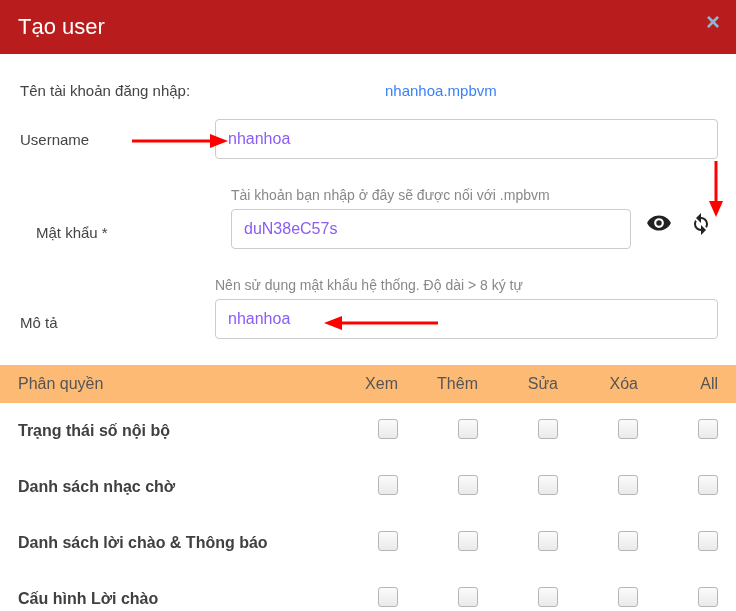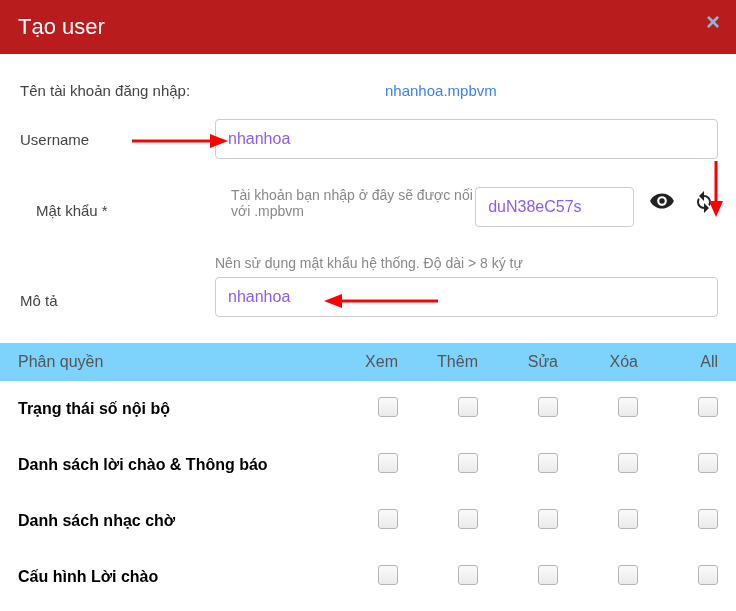--- a/index.html
+++ b/index.html
@@ -63,48 +63,49 @@
     outline: none;
   }
   .helper-text {
     color: #888;
     font-size: 14px;
     margin-bottom: 6px;
   }
   .password-row .input-wrap {
     flex: 1;
     display: flex;
+    flex-direction: column;
   }
   .pw-inline {
     display: flex;
     gap: 14px;
   }
   .pw-inline .text-input { flex: 1; max-width:400px; }
   .icon-btn {
     cursor: pointer;
     color: #222;
     display: inline-flex;
     align-items: center;
     justify-content: center;
     width: 28px;
     height: 28px;
   }
   .perm-header-row {
-    background: #7dd3fc;
+    background: #fdba74;
     display: flex;
     align-items: center;
     padding: 10px 18px;
     color: #555;
     font-size: 16px;
   }
   .perm-row {
     display: flex;
     align-items: center;
     padding: 16px 18px;
-    color: #000000;
+    color: #404040;
     font-size: 16px;
     font-weight: 600;
   }
   .perm-name {
     flex: 0 0 300px;
     width: 300px;
   }
   .perm-cols {
     flex: 1;
     display: flex;
@@ -218,40 +219,40 @@
       <div class="perm-name">Trạng thái số nội bộ</div>
       <div class="perm-cols">
         <div class="perm-col"><span class="chk"></span></div>
         <div class="perm-col"><span class="chk"></span></div>
         <div class="perm-col"><span class="chk"></span></div>
         <div class="perm-col"><span class="chk"></span></div>
         <div class="perm-col"><span class="chk"></span></div>
       </div>
     </div>
     <div class="perm-row">
+      <div class="perm-name">Danh sách nhạc chờ</div>
+      <div class="perm-cols">
+        <div class="perm-col"><span class="chk"></span></div>
+        <div class="perm-col"><span class="chk"></span></div>
+        <div class="perm-col"><span class="chk"></span></div>
+        <div class="perm-col"><span class="chk"></span></div>
+        <div class="perm-col"><span class="chk"></span></div>
+      </div>
+    </div>
+    <div class="perm-row">
       <div class="perm-name">Danh sách lời chào &amp; Thông báo</div>
       <div class="perm-cols">
         <div class="perm-col"><span class="chk"></span></div>
         <div class="perm-col"><span class="chk"></span></div>
         <div class="perm-col"><span class="chk"></span></div>
         <div class="perm-col"><span class="chk"></span></div>
         <div class="perm-col"><span class="chk"></span></div>
       </div>
     </div>
     <div class="perm-row">
-      <div class="perm-name">Danh sách nhạc chờ</div>
-      <div class="perm-cols">
-        <div class="perm-col"><span class="chk"></span></div>
-        <div class="perm-col"><span class="chk"></span></div>
-        <div class="perm-col"><span class="chk"></span></div>
-        <div class="perm-col"><span class="chk"></span></div>
-        <div class="perm-col"><span class="chk"></span></div>
-      </div>
-    </div>
-    <div class="perm-row">
       <div class="perm-name">Cấu hình Lời chào</div>
       <div class="perm-cols">
         <div class="perm-col"><span class="chk"></span></div>
         <div class="perm-col"><span class="chk"></span></div>
         <div class="perm-col"><span class="chk"></span></div>
         <div class="perm-col"><span class="chk"></span></div>
         <div class="perm-col"><span class="chk"></span></div>
       </div>
     </div>
   </div>

